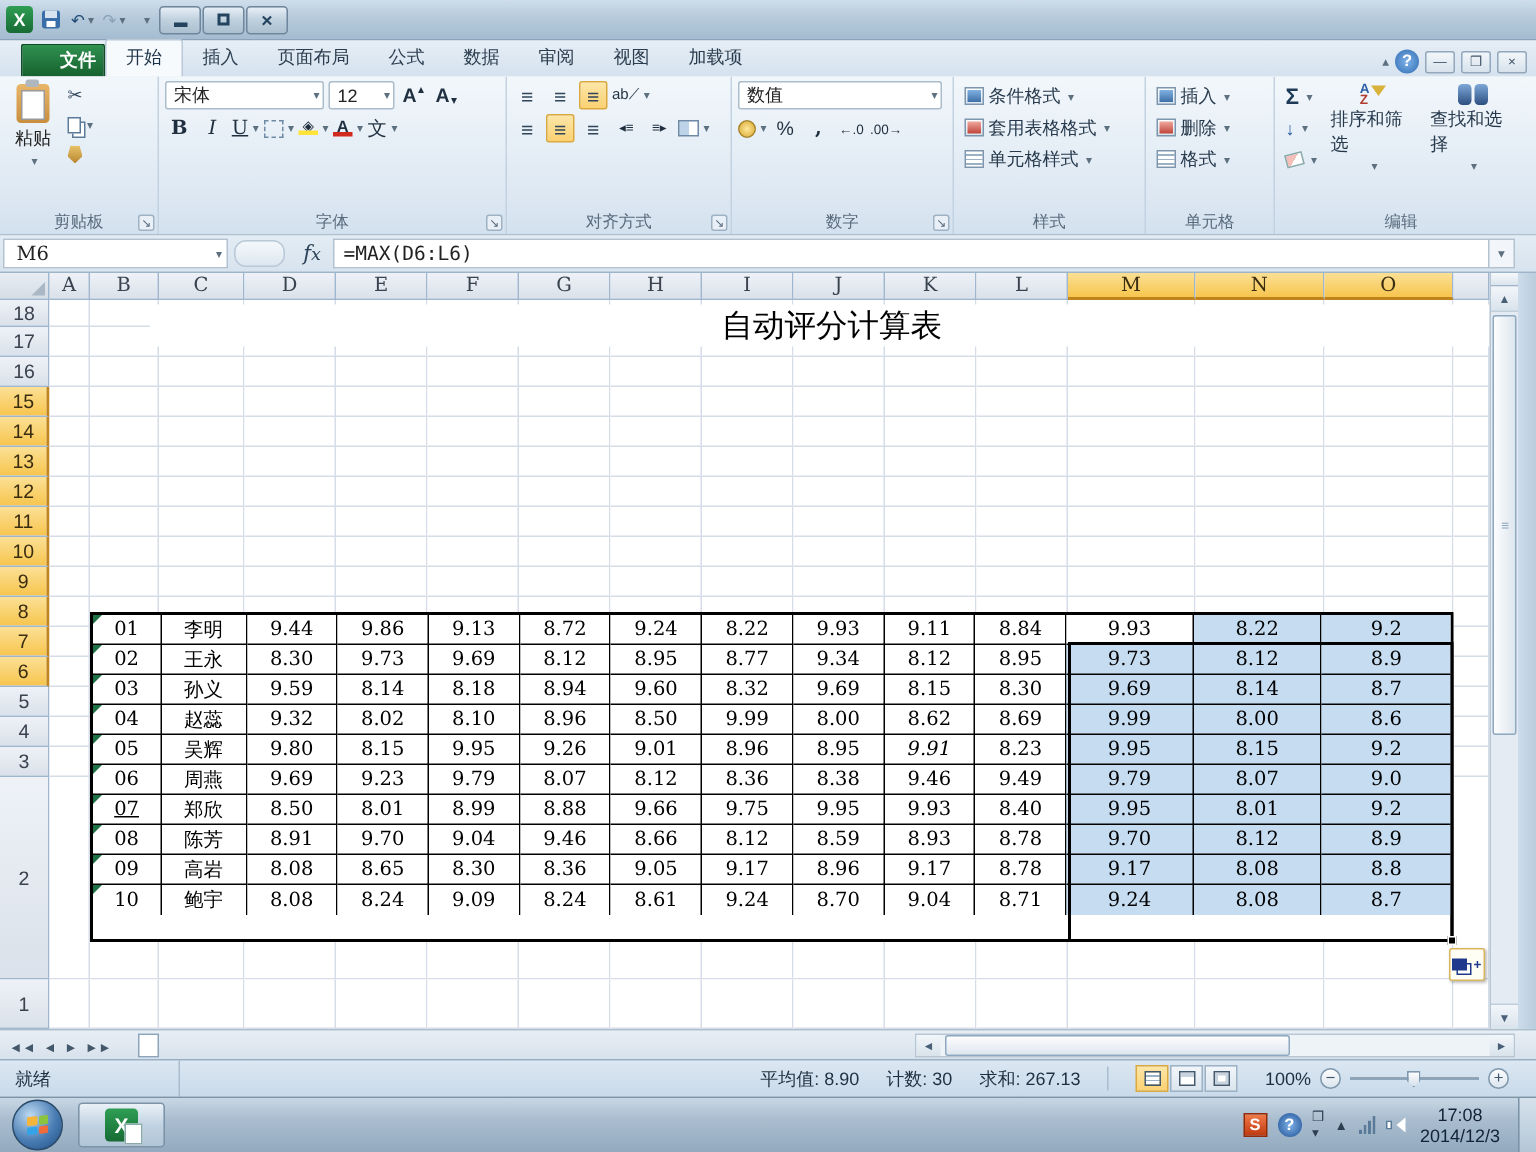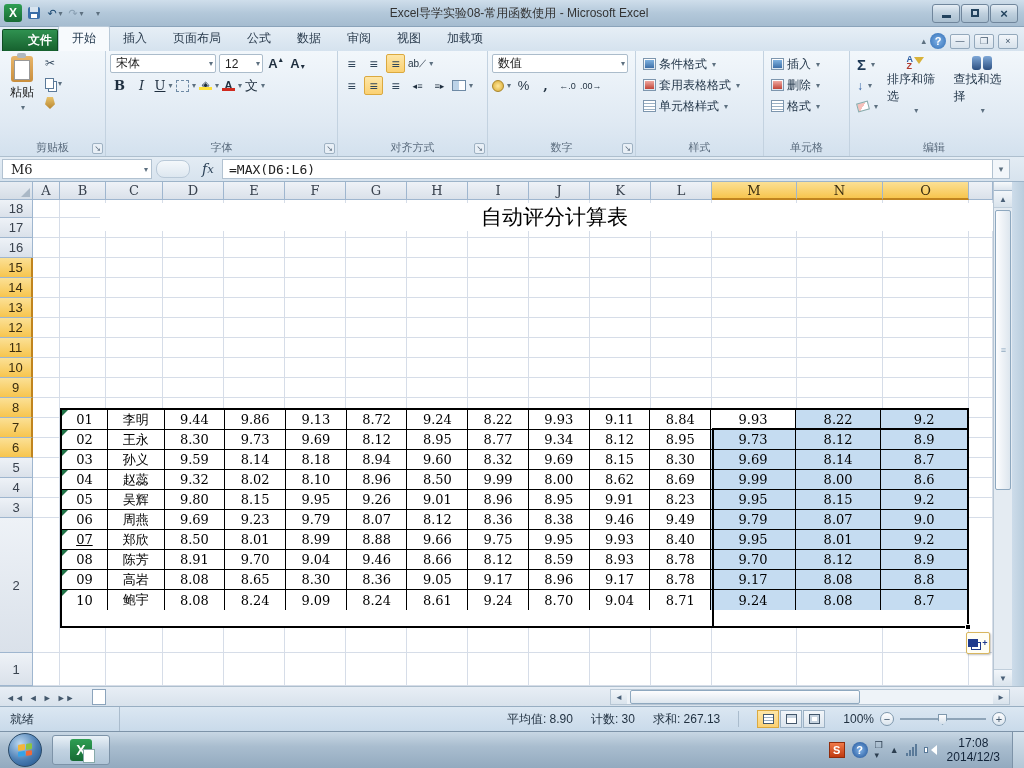--- a/index.html
+++ b/index.html
@@ -25,21 +25,21 @@
   .winbtns{display:flex;gap:1px;padding-right:6px;}
   .wbtn{width:28px;height:19px;border:1px solid #70869c;border-radius:3px;
     background:linear-gradient(#e6eef5,#bfd0de 50%,#aabfd0);display:flex;align-items:center;justify-content:center;}
   .wbtn .bar{width:9px;height:3px;background:#23435e;margin-top:7px;}
   .wbtn .rest{width:8px;height:8px;border:2px solid #23435e;}
   .wbtn .x{font-size:13px;font-weight:bold;color:#23435e;line-height:1;}
 
   
   .ribbontabs{left:0;top:27px;width:1024px;height:24px;background:linear-gradient(#e6eef6,#d5e2ee);
     display:flex;align-items:flex-end;}
-  .filetab{width:56px;height:22px;margin-left:2px;background:linear-gradient(#2f9150,#16612e);
+  .filetab{width:56px;height:22px;margin-left:14px;background:linear-gradient(#2f9150,#16612e);
     color:#fff;font-weight:bold;display:flex;align-items:center;justify-content:center;
     border:1px solid #0e4b22;border-bottom:none;border-radius:2px 2px 0 0;padding-left:20px;}
   .rtab{padding:3px 13px 4px;color:#2b3c4e;cursor:default;}
   .rtab.active{background:#f7fafd;border:1px solid #b9c9d8;border-bottom:none;border-radius:2px 2px 0 0;color:#1d3349;}
   .ribright{margin-left:auto;display:flex;align-items:center;gap:4px;padding:0 6px 2px;}
   .helpbtn{width:16px;height:16px;border-radius:50%;background:radial-gradient(#7fb2e8,#2f6cb3);
     color:#fff;font-size:11px;font-weight:bold;display:flex;align-items:center;justify-content:center;}
   .minibtn{width:20px;height:15px;border:1px solid #93a8bb;border-radius:2px;
     background:linear-gradient(#f2f6fa,#d7e2ec);display:flex;align-items:center;justify-content:center;
     font-size:9px;color:#41566b;}
@@ -234,21 +234,20 @@
       <div class="appicon">X</div>
       <div class="qbtn">
           <span class="disk"></span>
         </div>
       <div class="qbtn">↶<span class="dd">▾</span></div>
       <div class="qbtn" style="color:#8aa0b4;">↷<span class="dd">▾</span></div>
       <div class="qbtn">
           <span class="dd">▾</span>
         </div>
     </div>
-    <div class="tb-title">Excel导学实验08-常用函数使用 - Microsoft Excel</div>
     <div class="winbtns">
       <div class="wbtn">
           <span class="bar"></span>
         </div>
       <div class="wbtn">
           <span class="rest"></span>
         </div>
       <div class="wbtn">
           <span class="x">×</span>
         </div>
@@ -922,21 +921,21 @@
           <div class="trow">
             <div class="tcell" style="width: 46px;">05<span class="gt"></span></div>
             <div class="tcell" style="width: 57px;">吴辉</div>
             <div class="tcell" style="width: 61px;">9.80</div>
             <div class="tcell" style="width: 61px;">8.15</div>
             <div class="tcell" style="width: 61px;">9.95</div>
             <div class="tcell" style="width: 61px;">9.26</div>
             <div class="tcell" style="width: 61px;">9.01</div>
             <div class="tcell" style="width: 61px;">8.96</div>
             <div class="tcell" style="width: 61px;">8.95</div>
-            <div class="tcell" style="width: 61px;">9.91</div>
+            <div class="tcell" style="width: 61px; font-style: italic;">9.91</div>
             <div class="tcell" style="width: 61px;">8.23</div>
             <div class="tcell sel" style="width: 85px;">9.95</div>
             <div class="tcell sel" style="width: 86px;">8.15</div>
             <div class="tcell sel" style="width: 86px;">9.2</div>
           </div>
           <div class="trow">
             <div class="tcell" style="width: 46px;">06<span class="gt"></span></div>
             <div class="tcell" style="width: 57px;">周燕</div>
             <div class="tcell" style="width: 61px;">9.69</div>
             <div class="tcell" style="width: 61px;">9.23</div>

